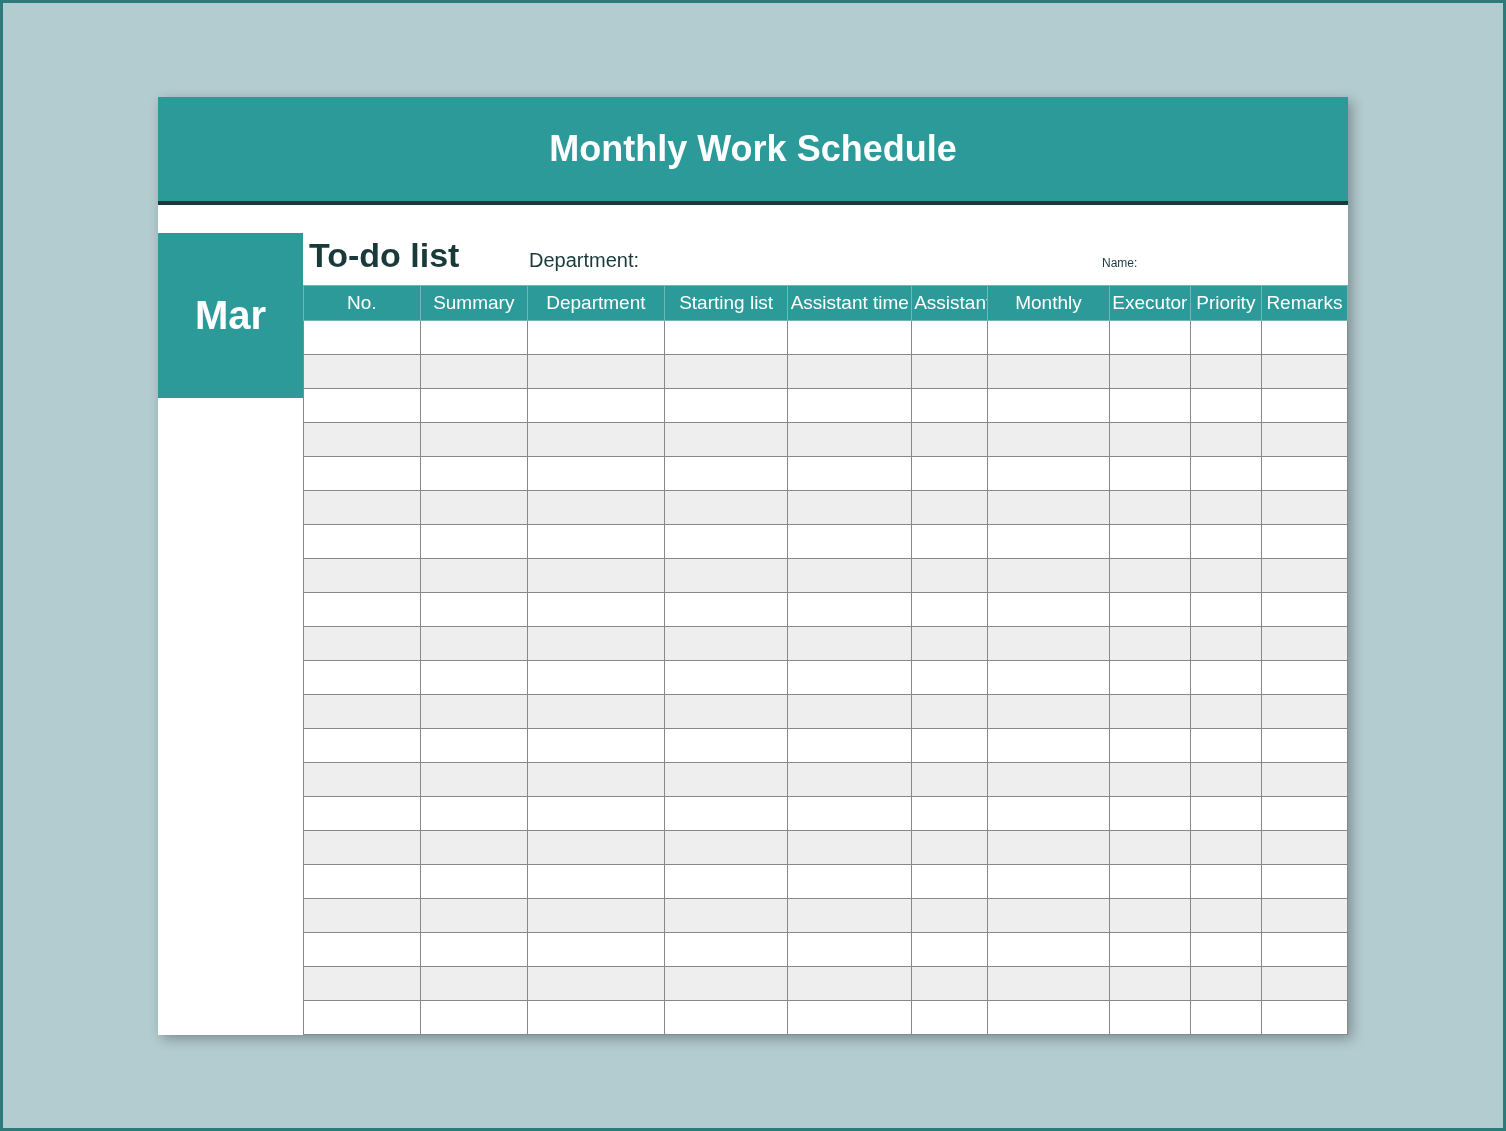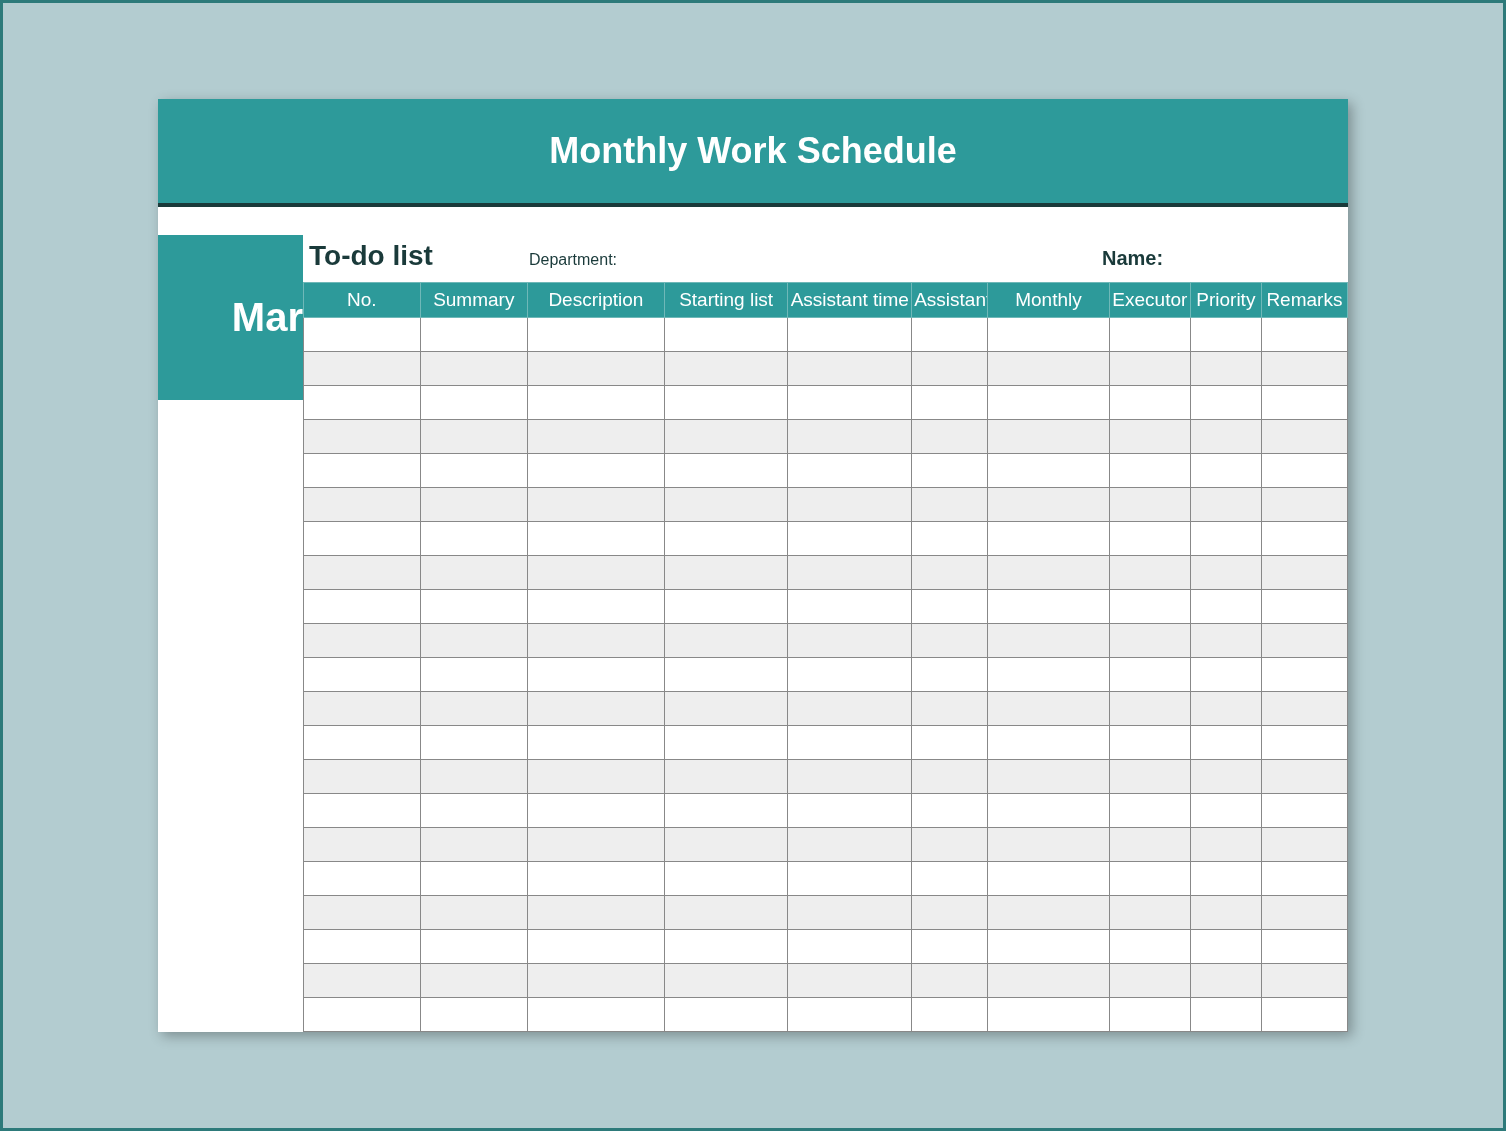--- a/index.html
+++ b/index.html
@@ -35,21 +35,21 @@
   }
   .side {
     width: 145px;
     flex-shrink: 0;
   }
   .month-box {
     background: #2d9a9a;
     color: #fff;
     font-size: 40px;
     font-weight: bold;
-    text-align: right;
+    text-align: center;
     padding: 60px 0;
     margin-top: 28px;
   }
   .year {
     color: #1a3a3a;
     font-size: 36px;
     font-weight: bold;
     text-align: left;
     padding: 18px 0 0 12px;
   }
@@ -57,33 +57,32 @@
     flex: 1;
     padding-top: 20px;
   }
   .meta-row {
     display: flex;
     align-items: baseline;
     padding: 0 6px 10px 6px;
     color: #1a3a3a;
   }
   .todo-label {
-    font-size: 28px;
+    font-size: 34px;
     font-weight: bold;
     width: 220px;
   }
   .dept-label {
-    font-size: 16px;
+    font-size: 20px;
     flex: 1;
     margin-top: 24px;
   }
   .name-label {
-    font-size: 20px;
+    font-size: 12px;
     width: 240px;
-    font-weight: bold;
   }
   table {
     border-collapse: collapse;
     width: 100%;
     table-layout: fixed;
   }
   th {
     background: #2d9a9a;
     color: #fff;
     font-weight: normal;
@@ -137,21 +136,21 @@
             <col class="col-assist">
             <col class="col-resource">
             <col class="col-exec">
             <col class="col-priority">
             <col class="col-remarks">
         </colgroup>
         <thead>
           <tr>
             <th>No.</th>
             <th>Summary</th>
-            <th>Description</th>
+            <th>Department</th>
             <th>Starting list</th>
             <th>Assistant time</th>
             <th>Assistant</th>
             <th>Monthly</th>
             <th>Executor</th>
             <th>Priority</th>
             <th>Remarks</th>
           </tr>
         </thead>
         <tbody id="table-body">

